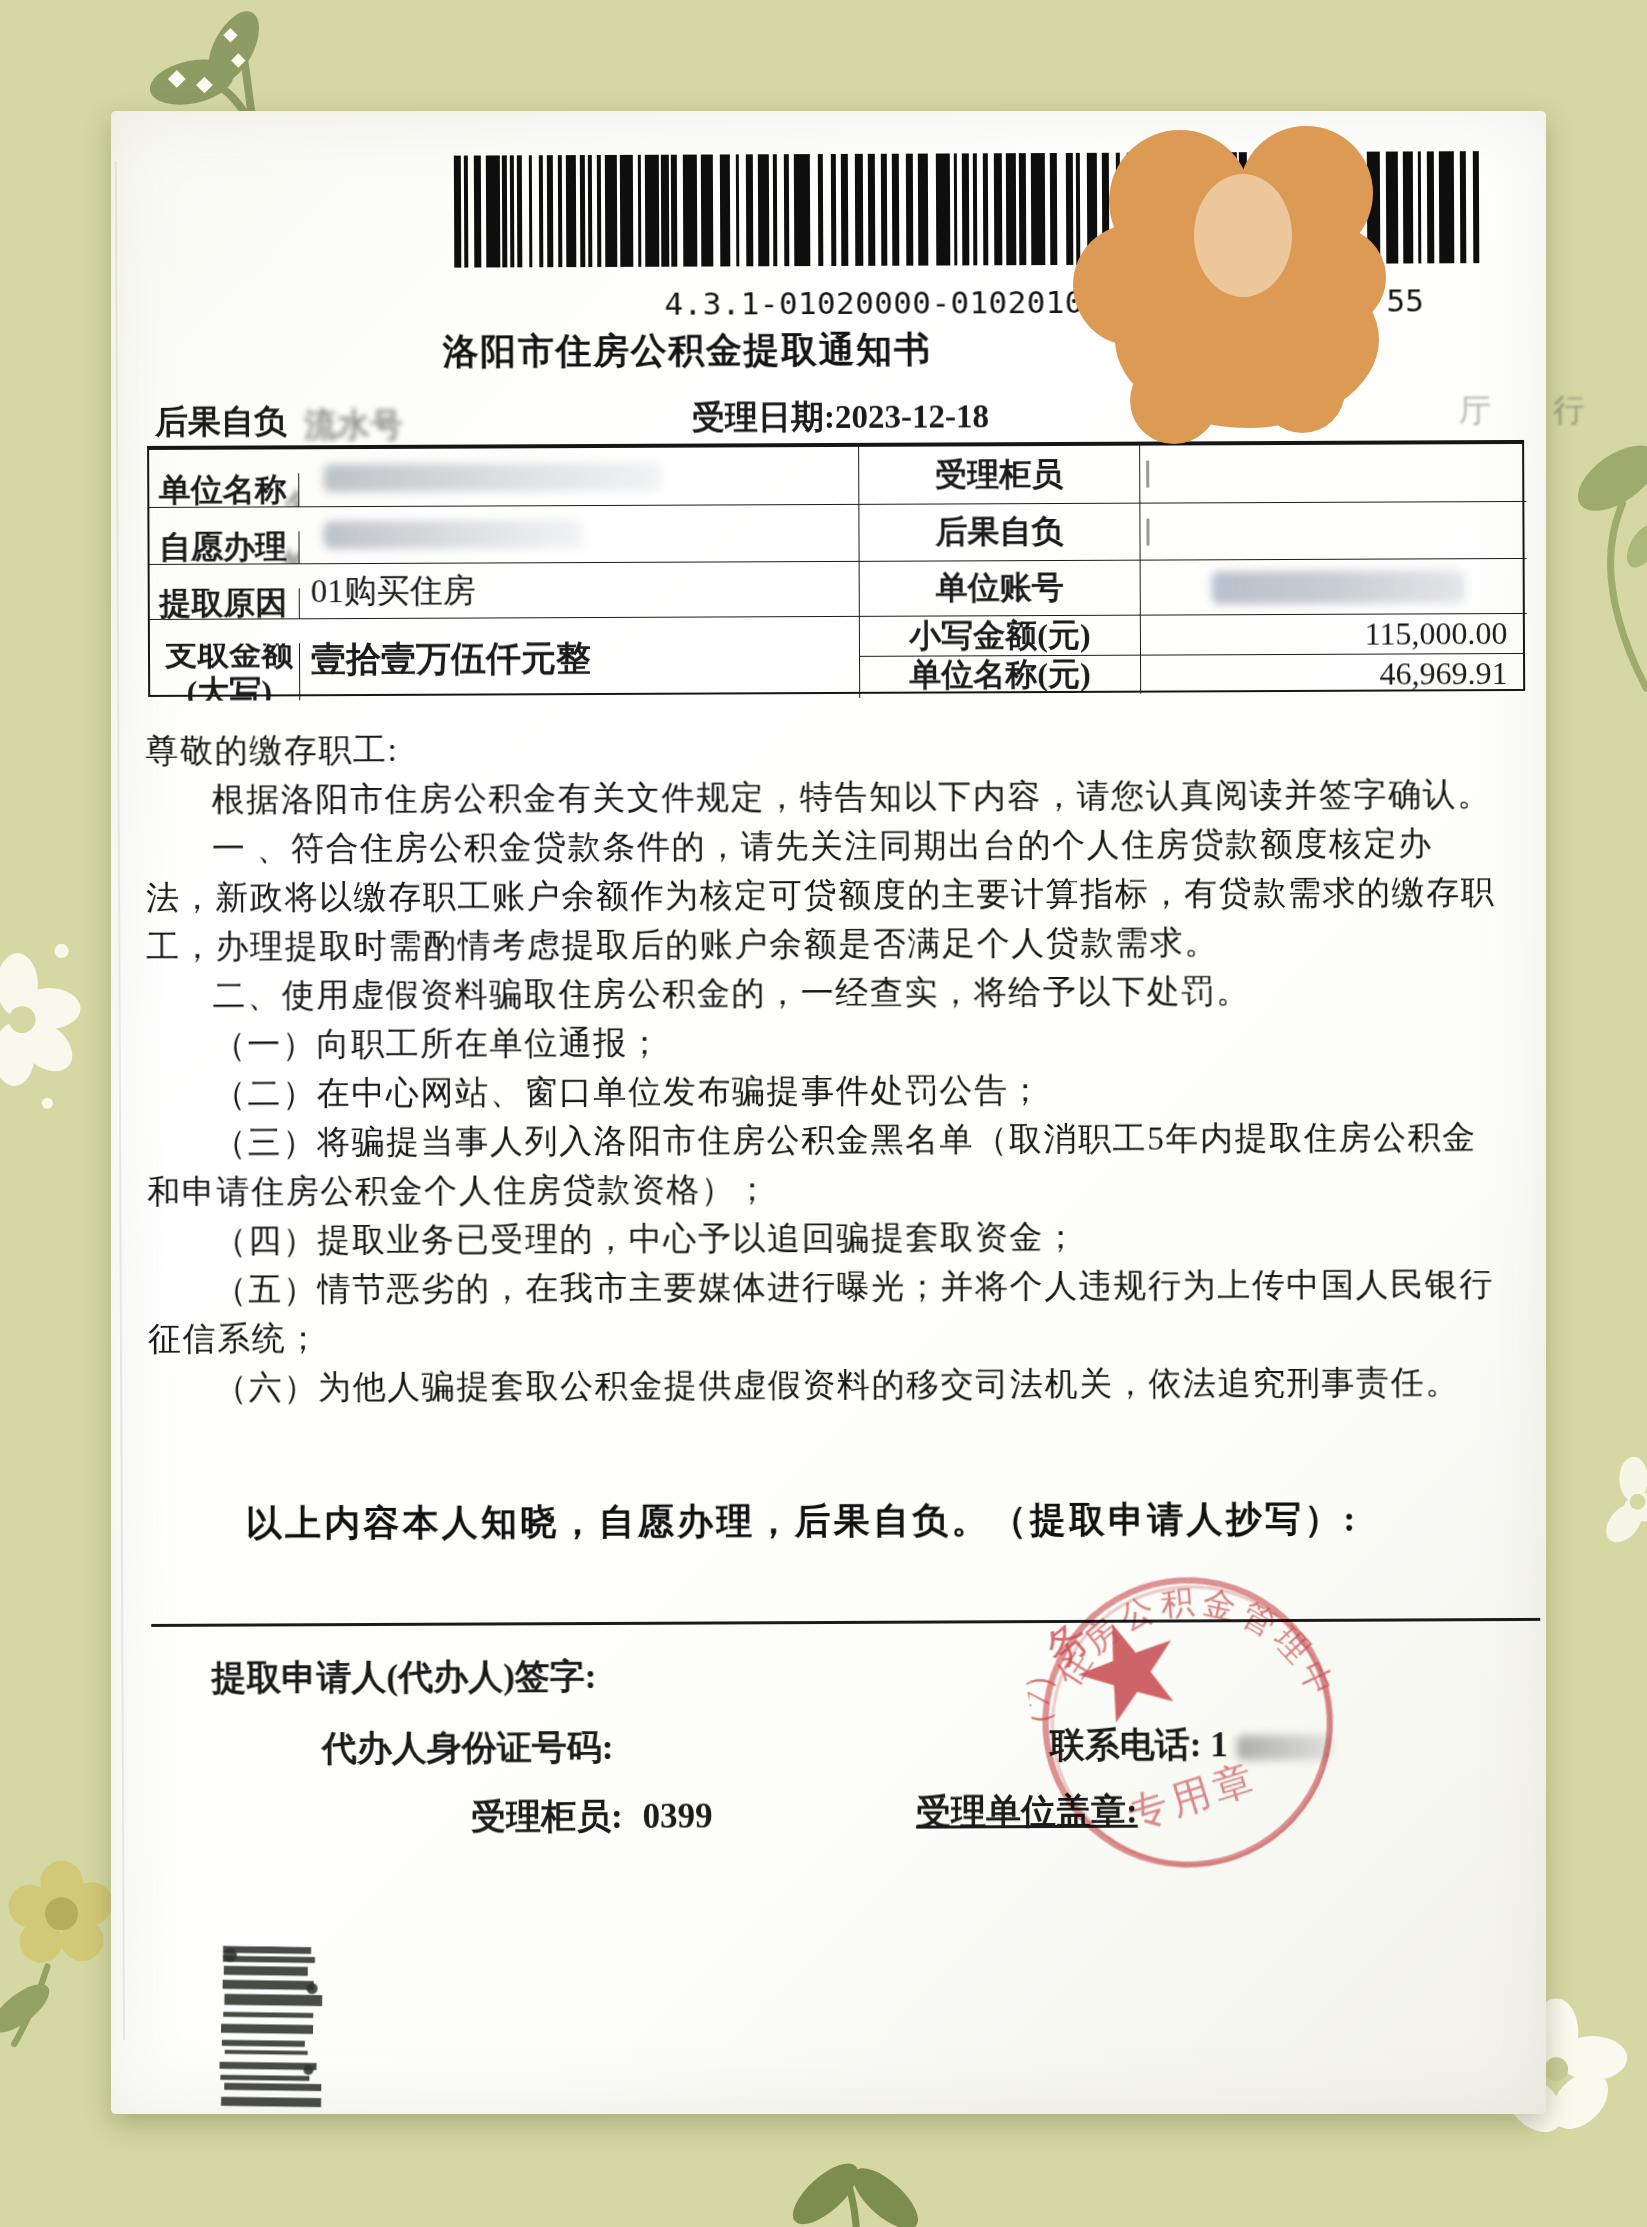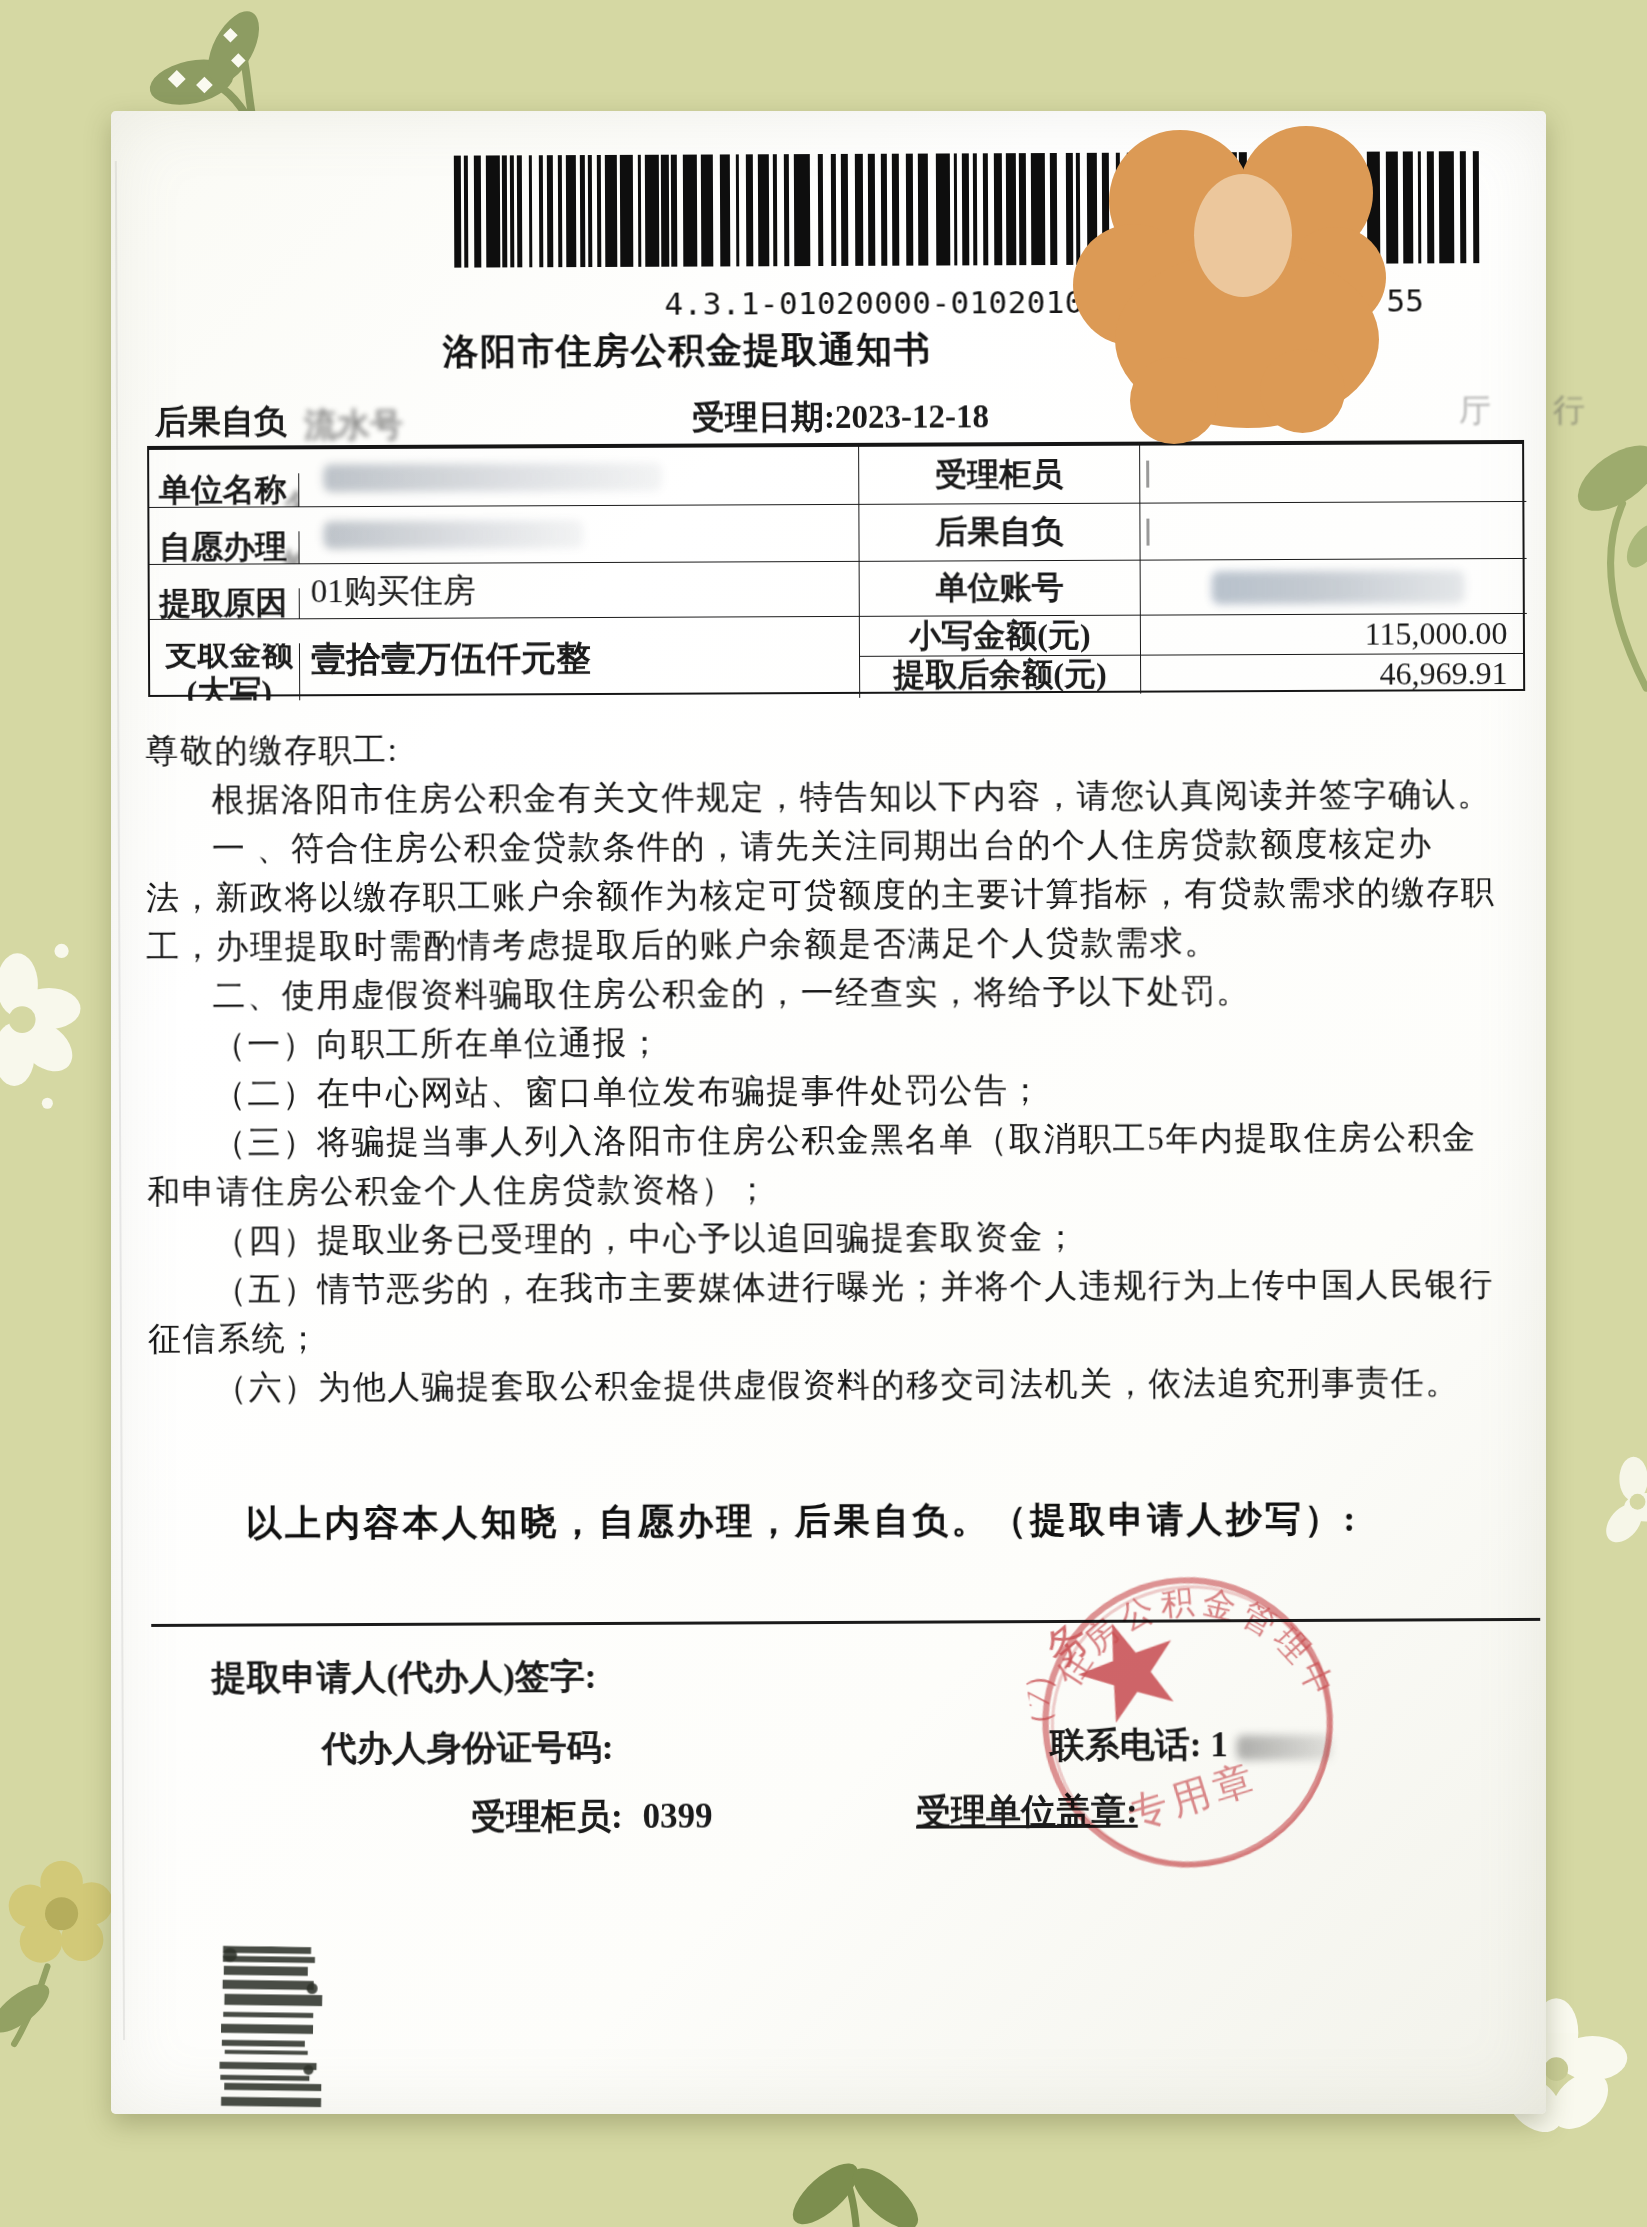--- a/index.html
+++ b/index.html
@@ -216,21 +216,21 @@
           <span>支取金额</span>
           <span>(大写)</span>
         </div>
         <div class="cell val noB" style="font-size:35px;font-weight:600;">壹拾壹万伍仟元整</div>
         <div class="amt-right noB" style="border:none;">
           <div class="cell rlab">
               <span>小写金额(元)</span>
             </div>
           <div class="cell noR num">115,000.00</div>
           <div class="cell rlab noB">
-              <span>提取后余额(元)</span>
+              <span>单位名称(元)</span>
             </div>
           <div class="cell noR noB num">46,969.91</div>
         </div>
       </div>
 
       <div class="bodytext">
         <p class="salut">尊敬的缴存职工:</p>
         <p>根据洛阳市住房公积金有关文件规定，特告知以下内容，请您认真阅读并签字确认。</p>
         <p>一 、符合住房公积金贷款条件的，请先关注同期出台的个人住房贷款额度核定办法，新政将以缴存职工账户余额作为核定可贷额度的主要计算指标，有贷款需求的缴存职工，办理提取时需酌情考虑提取后的账户余额是否满足个人贷款需求。</p>
         <p>二、使用虚假资料骗取住房公积金的，一经查实，将给予以下处罚。</p>

